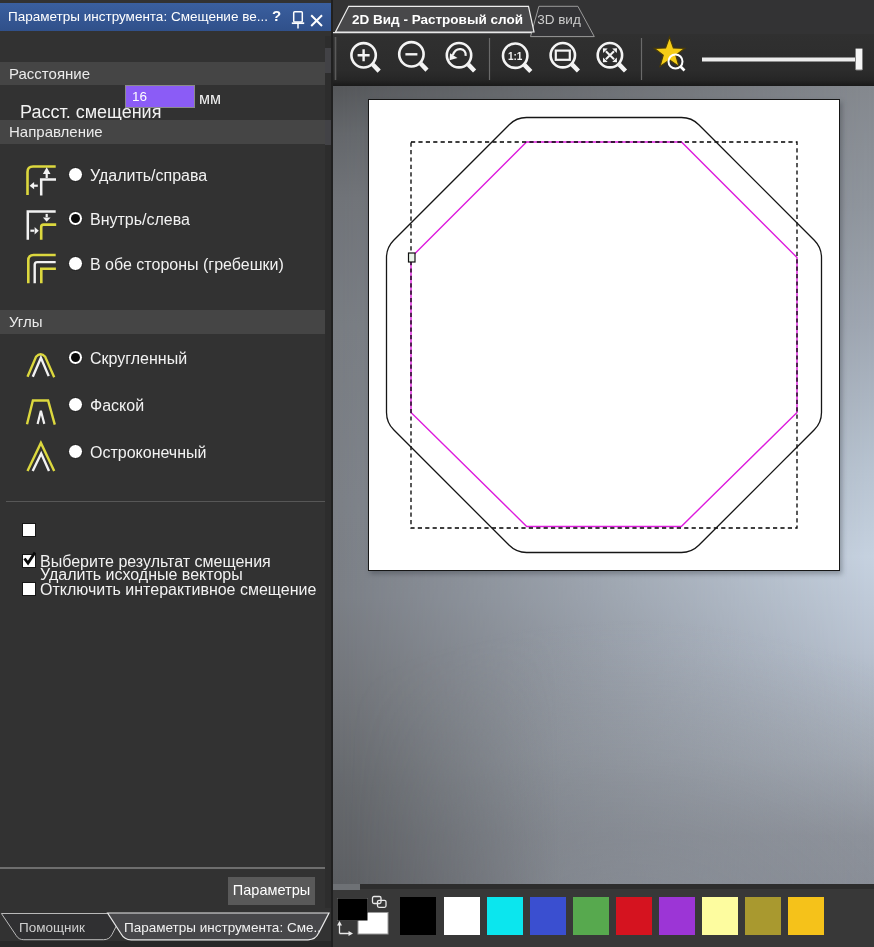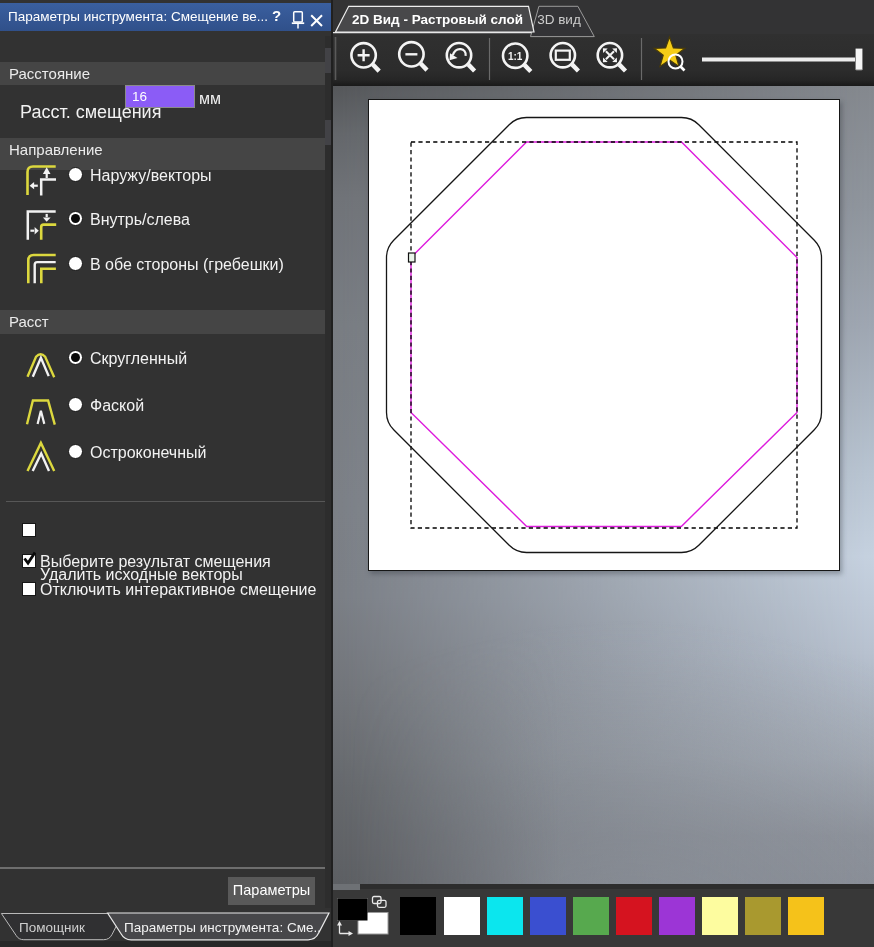--- a/index.html
+++ b/index.html
@@ -55,21 +55,21 @@
 
   <div class="banner abs" style="top:62px;">
       <span>Расстояние</span>
     </div>
   <div class="lbl abs" style="left:20px;top:90px;font-size:18px;margin-top:12px;">Расст. смещения</div>
   <div class="abs" style="left:125px;top:85px;width:68px;height:21px;border:1px solid #8a8a8a;background:#8b5cf6;color:#fff;font-size:13.5px;">
       <span style="position:absolute;left:6px;top:3px;">16</span>
     </div>
   <div class="lbl abs" style="left:199px;top:90px;">мм</div>
 
-  <div class="banner abs" style="top:138px;height:32px;">
+  <div class="banner abs" style="top:120px;height:24px;">
       <span>Направление</span>
     </div>
 
   <svg style="left:20px;top:160px;" width="44" height="44" fill="none">
     <path d="M7.5,35 L7.5,12 Q7.5,6.5 13,6.5 L35.7,6.5" stroke="#dcd83e" stroke-width="2.6"></path>
     <path d="M21.2,35.4 L21.2,19.6 L36,19.6" stroke="#f2f2f2" stroke-width="2.5"></path>
     <path d="M26.7,18 L26.7,13.6" stroke="#f2f2f2" stroke-width="2.2"></path>
     <path d="M22.9,14 L30.5,14 L26.7,7.3 Z" fill="#f2f2f2"></path>
     <path d="M17.8,25.7 L13.6,25.7" stroke="#f2f2f2" stroke-width="2.2"></path>
     <path d="M14.1,22.1 L14.1,29.3 L9.6,25.7 Z" fill="#f2f2f2"></path>
@@ -81,28 +81,28 @@
     <path d="M22.9,13.5 L30.6,13.5 L26.7,17.8 Z" fill="#f2f2f2"></path>
     <path d="M10.4,26.7 L14.2,26.7" stroke="#f2f2f2" stroke-width="2.2"></path>
     <path d="M14.6,22.9 L14.6,30.5 L18.8,26.7 Z" fill="#f2f2f2"></path>
   </svg>
   <svg style="left:20px;top:248px;" width="44" height="44" fill="none">
     <path d="M8.3,35.3 L8.3,12.2 Q8.3,7 13.5,7 L35.7,7" stroke="#dcd83e" stroke-width="2.6"></path>
     <path d="M14.7,35.3 L14.7,16.7 Q14.7,14.1 17.3,14.1 L35.7,14.1" stroke="#f2f2f2" stroke-width="2.4"></path>
     <path d="M21.3,35.3 L21.3,20.7 L35.9,20.7" stroke="#dcd83e" stroke-width="2.6"></path>
   </svg>
   <div class="radio abs" style="left:68px;top:167px;"></div>
-  <div class="lbl abs" style="left:90px;top:167px;">Наружу/векторы</div>
+  <div class="lbl abs" style="left:90px;top:167px;">Удалить/справа</div>
   <div class="radio sel abs" style="left:68px;top:211px;"></div>
   <div class="lbl abs" style="left:90px;top:211px;">Внутрь/слева</div>
   <div class="radio abs" style="left:68px;top:256px;"></div>
   <div class="lbl abs" style="left:90px;top:256px;">В обе стороны (гребешки)</div>
 
   <div class="banner abs" style="top:310px;height:24px;">
-      <span>Расст</span>
+      <span>Углы</span>
     </div>
 
   <svg style="left:20px;top:340px;" width="44" height="44" fill="none">
     <path d="M7.5,36.7 L16,16.8 Q20.6,11.7 25.2,16.8 L34.2,37.3" stroke="#dcd83e" stroke-width="2.4"></path>
     <path d="M12.8,36.7 L20.9,17.8 L28.7,36.1" stroke="#f2f2f2" stroke-width="2.4"></path>
   </svg>
   <svg style="left:20px;top:386px;" width="44" height="44" fill="none">
     <path d="M7,38.2 L12.9,14.5 L28.1,14.5 L34.8,38.6" stroke="#dcd83e" stroke-width="2.4"></path>
     <path d="M17.6,37.9 L20.9,24.8 L24.3,37.9" stroke="#f2f2f2" stroke-width="2.2"></path>
   </svg>

